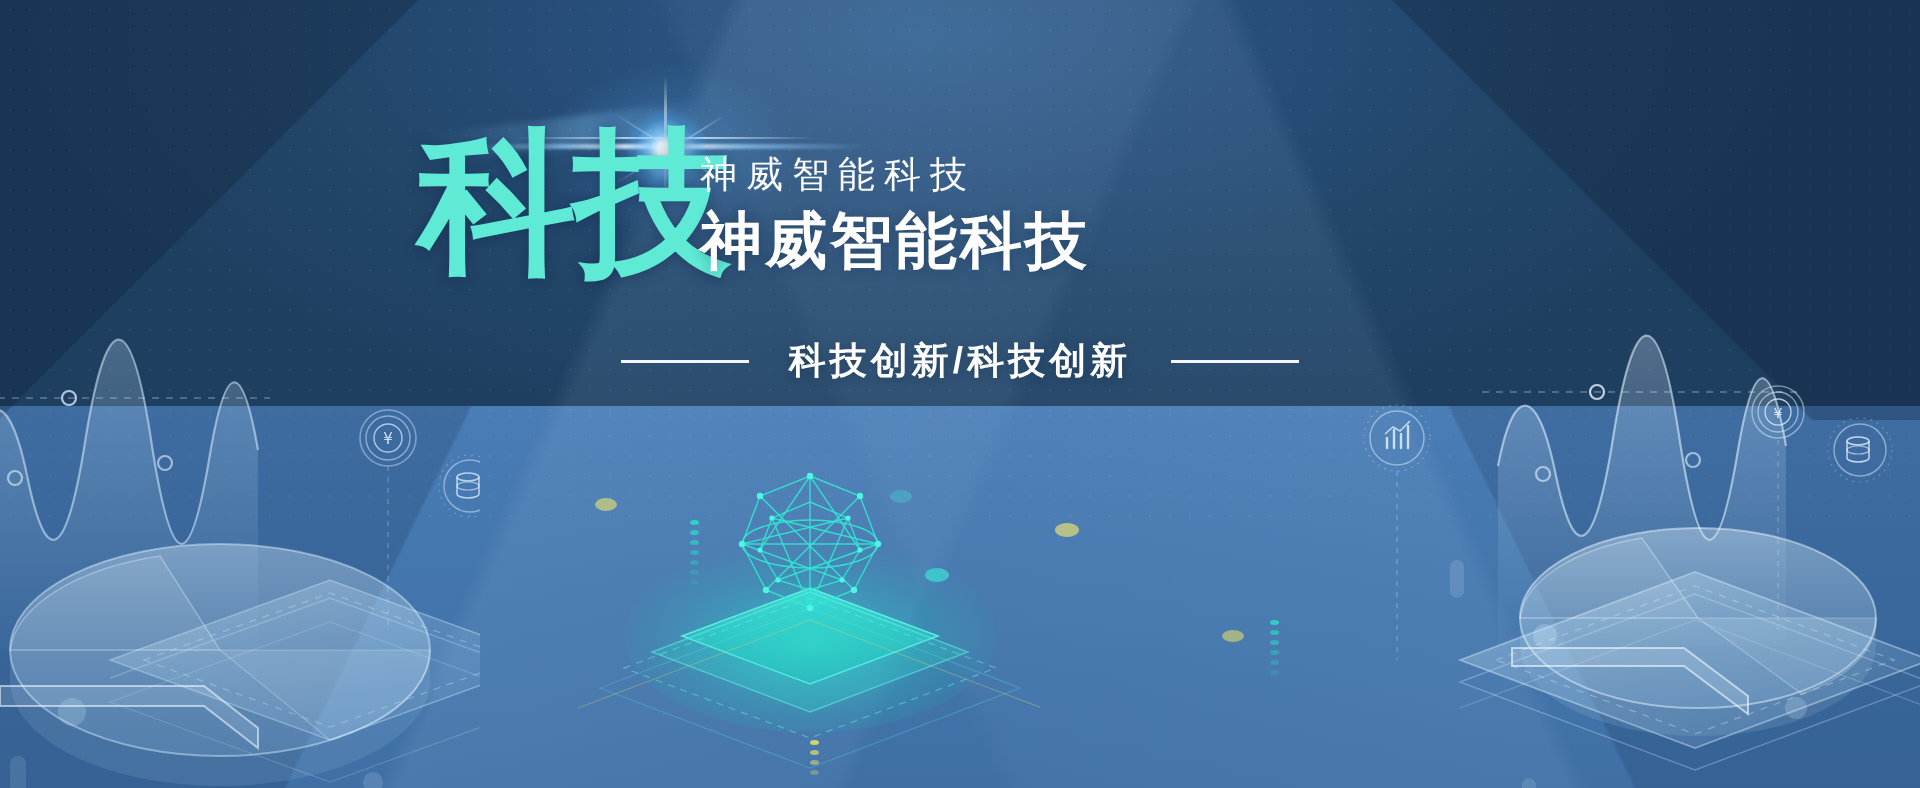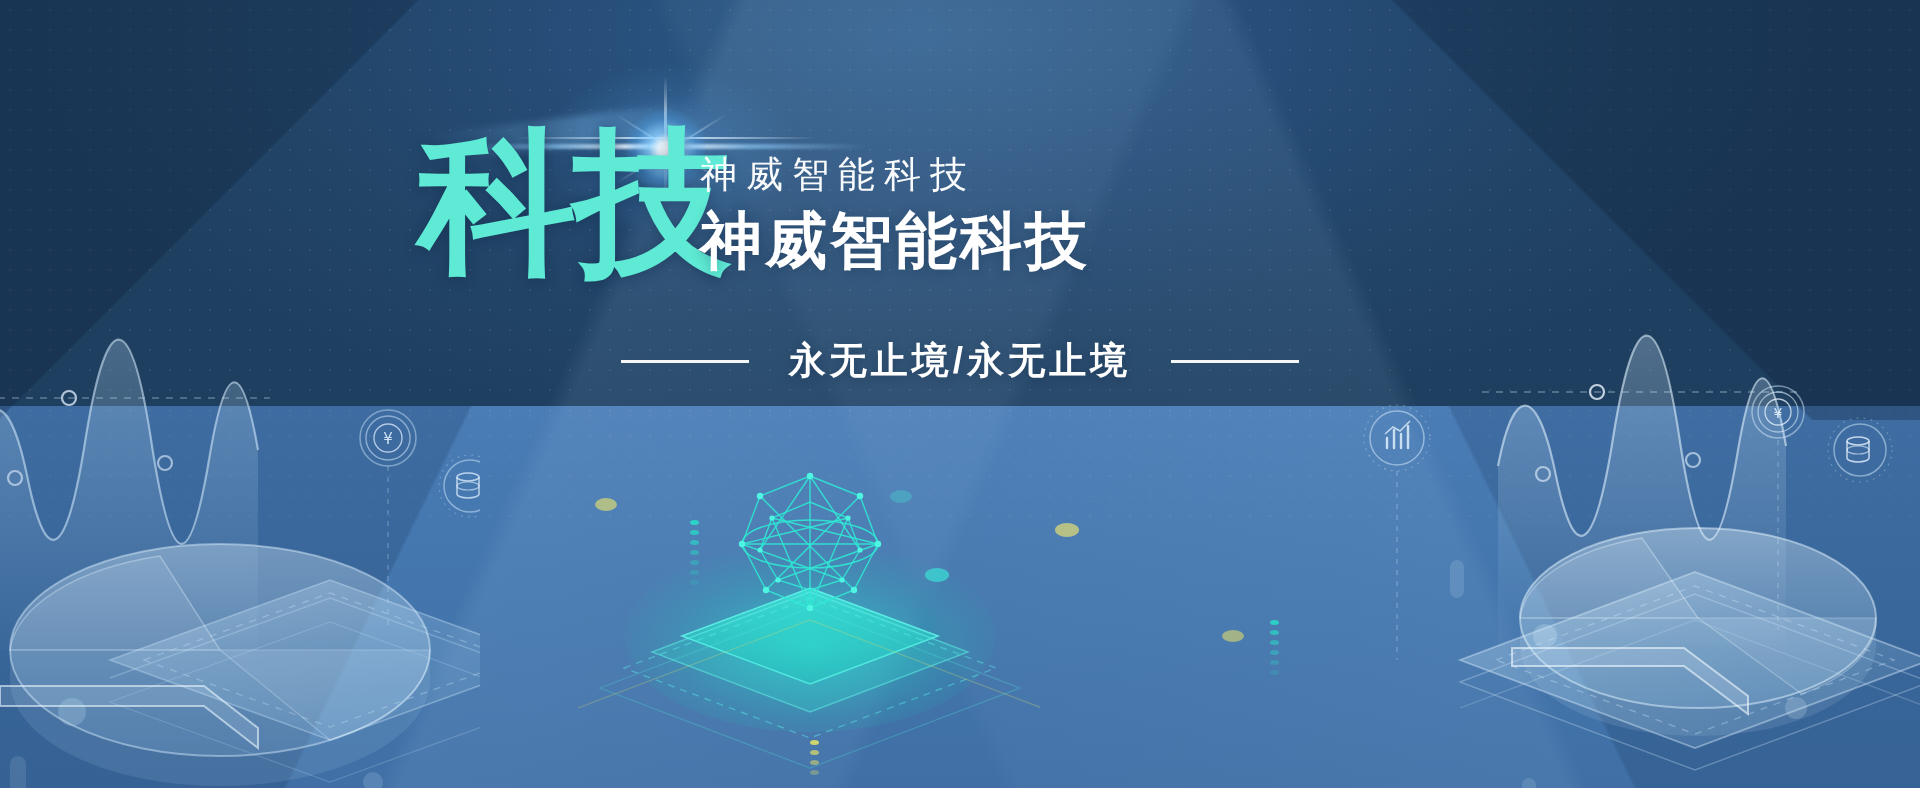--- a/index.html
+++ b/index.html
@@ -421,18 +421,18 @@
   <div class="hero">
     <div class="kj">科技</div>
 
     <div class="sub-wrap">
       <div class="sub1">神威智能科技</div>
       <div class="sub2">神威智能科技</div>
     </div>
 
     <div class="tagline-row">
       <span class="rule"></span>
-      <span class="tagline">永无止境/永无止境</span>
+      <span class="tagline">科技创新/科技创新</span>
       <span class="rule"></span>
     </div>
   </div>
 
 </div>
 
 </body></html>

